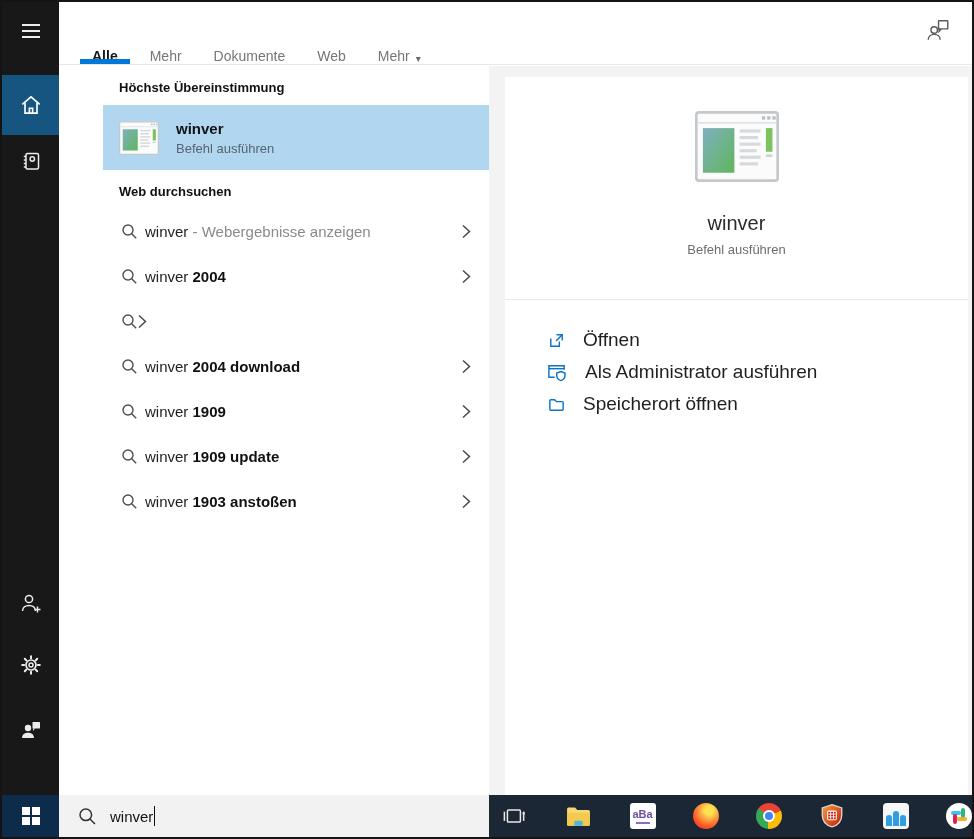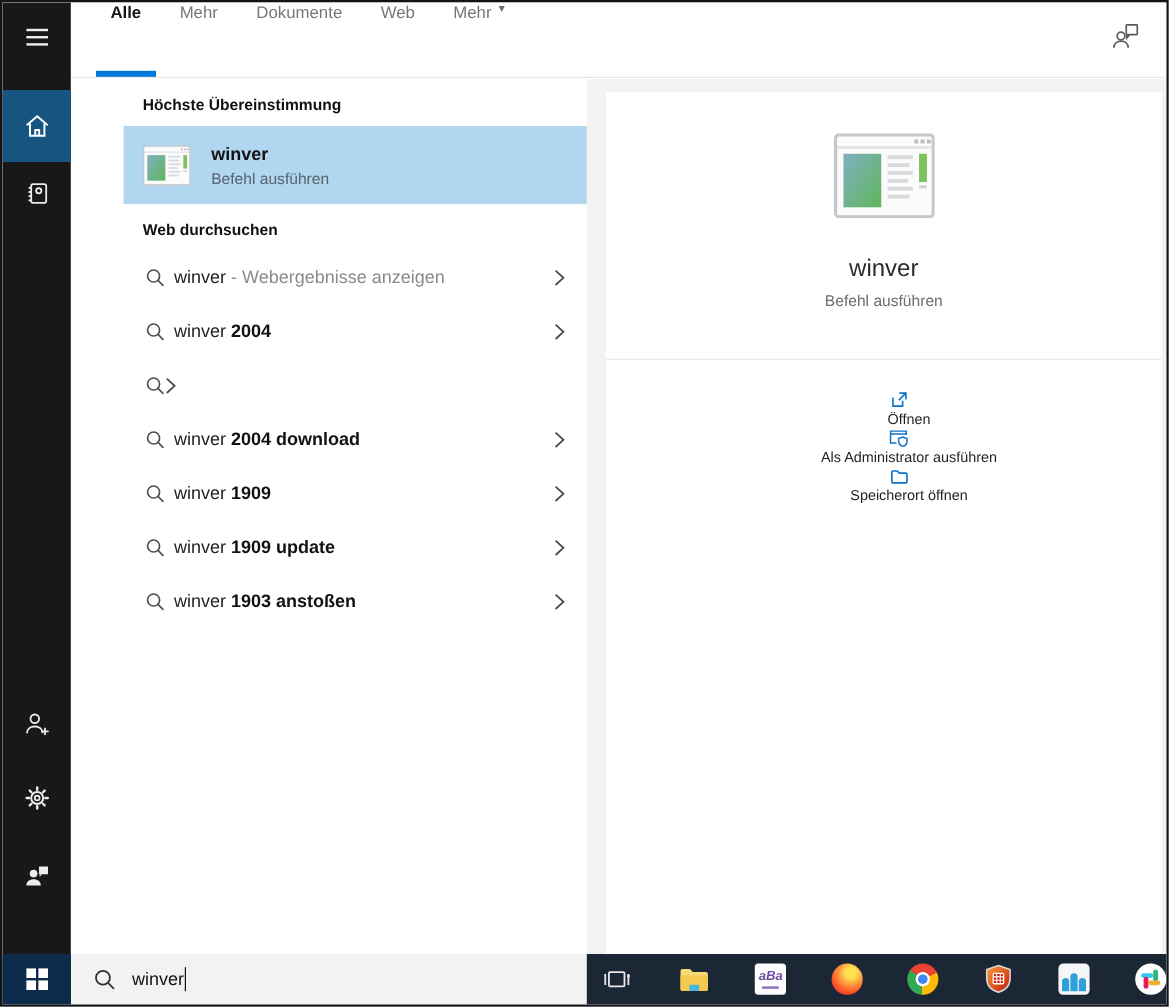--- a/index.html
+++ b/index.html
@@ -18,21 +18,21 @@
   .notebook-tile { top:137px; height:44px; }
   .acct-tile { top:583px; height:36px; }
   .gear-tile { top:645px; height:36px; }
   .fb-tile   { top:710px; height:36px; }
   .start-tile { bottom:0; height:42px; background:#0d2b4b; }
   .winlogo { display:grid; grid-template-columns:8px 8px; grid-template-rows:8px 8px; gap:2px; }
   .winlogo i { background:#fff; }
   
   .header { position:absolute; left:57px; top:0; right:0; height:63px; background:#fff; border-bottom:1px solid #e7e7e7; display:flex; align-items:stretch; }
   .tabs { display:flex; gap:32px; padding-left:33px; }
-  .tab { position:relative; display:flex; align-items:flex-start; font-size:14px; color:#767676; cursor:pointer; }
+  .tab { position:relative; display:flex; align-items:flex-end; font-size:14px; color:#767676; cursor:pointer; }
   .tab.active { color:#161616; font-weight:700; }
   .tab.active::after { content:""; position:absolute; left:-12px; right:-12px; bottom:0; height:5px; background:#0078d7; }
   .tab .arrow { font-size:10px; margin-left:6px; color:#6a6a6a; }
   .feedback-top { position:absolute; right:18px; top:12px; width:32px; height:32px; display:flex; align-items:center; justify-content:center; cursor:pointer; }
   
   .results { position:absolute; left:57px; top:64px; width:430px; bottom:56px; background:#fff;padding-left:44px; }
   .sec-head { padding:14px 0 10px 16px; font-size:13px; font-weight:700; color:#111; }
   .best { display:flex; align-items:center; height:65px; background:#b0d6f0; padding-left:16px; cursor:pointer; }
   .best .txt { margin-left:17px; }
   .best .t1 { font-size:15px; font-weight:700; color:#131313; }
@@ -44,29 +44,29 @@
   .stxt .muted { color:#8a8a8a; font-weight:400; }
   .sug .chev { flex:0 0 auto; margin-right:4px; }
   
   .right-area { position:absolute; left:487px; top:64px; right:0; bottom:42px; background:#f3f3f3; }
   .card { position:absolute; left:16px; top:11px; right:4px; bottom:0; background:#fff; }
   .preview-head { height:223px; border-bottom:1px solid #e8e8e8; text-align:center; }
   .bigicon { margin-top:34px; }
   .pv-title { margin-top:26px; font-size:20px; color:#2b2b2b; }
   .pv-sub { margin-top:7px; font-size:13px; color:#6d6d6d; }
   .actions { padding-top:24px; }
-  .action { display:flex; align-items:center; height:32px; padding-left:42px; cursor:pointer; font-size:12px; color:#1f1f1f;flex-direction:column; }
+  .action { display:flex; align-items:center; height:32px; padding-left:42px; cursor:pointer; font-size:19px; color:#1f1f1f; }
   .action svg { margin-right:17px; }
   
   .searchrow { position:absolute; left:57px; bottom:0; width:430px; height:42px; background:#f2f2f2; display:flex; align-items:center; }
   .searchrow .mag { margin-left:19px; }
   .searchrow .val { margin-left:13px; font-size:15px; color:#111; }
   .caret { display:inline-block; width:1px; height:20px; background:#111; vertical-align:middle; margin-left:1px; }
   .taskbar { position:absolute; left:487px; bottom:0; right:0; height:42px; background:#1c2735; display:flex; align-items:center; gap:37px; padding-left:13px; }
-  .tb { width:28px; height:28px; display:flex; align-items:center; justify-content:flex-start; cursor:pointer;font-style:italic; }
+  .tb { width:28px; height:28px; display:flex; align-items:center; justify-content:flex-end; cursor:pointer; }
   .ff { width:26px; height:26px; border-radius:50%;
         background:radial-gradient(circle at 62% 30%, #ffe14d 0 18%, #ff9640 42%, #ff4f1f 68%, #d61a7f 100%); }
   .chrome { position:relative; width:26px; height:26px; border-radius:50%;
         background:conic-gradient(from -55deg, #ea4335 0 120deg, #fbbc05 120deg 240deg, #34a853 240deg 360deg); }
   .chrome::before { content:""; position:absolute; left:7px; top:7px; width:12px; height:12px; border-radius:50%; background:#fff; }
   .chrome::after { content:""; position:absolute; left:9px; top:9px; width:8px; height:8px; border-radius:50%; background:#4286f5; }
   .apptile { width:26px; height:26px; background:#fdfdfd; border-radius:3px; display:flex; flex-direction:column; align-items:center; justify-content:center; }
   .apptile b { color:#6d4fa1; font-size:11px; line-height:11px; }
   .apptile i { display:block; width:14px; height:2px; background:#8a6fc0; margin-top:2px; }
   .slack { position:relative; width:26px; height:26px; border-radius:50%; background:#fff; }

